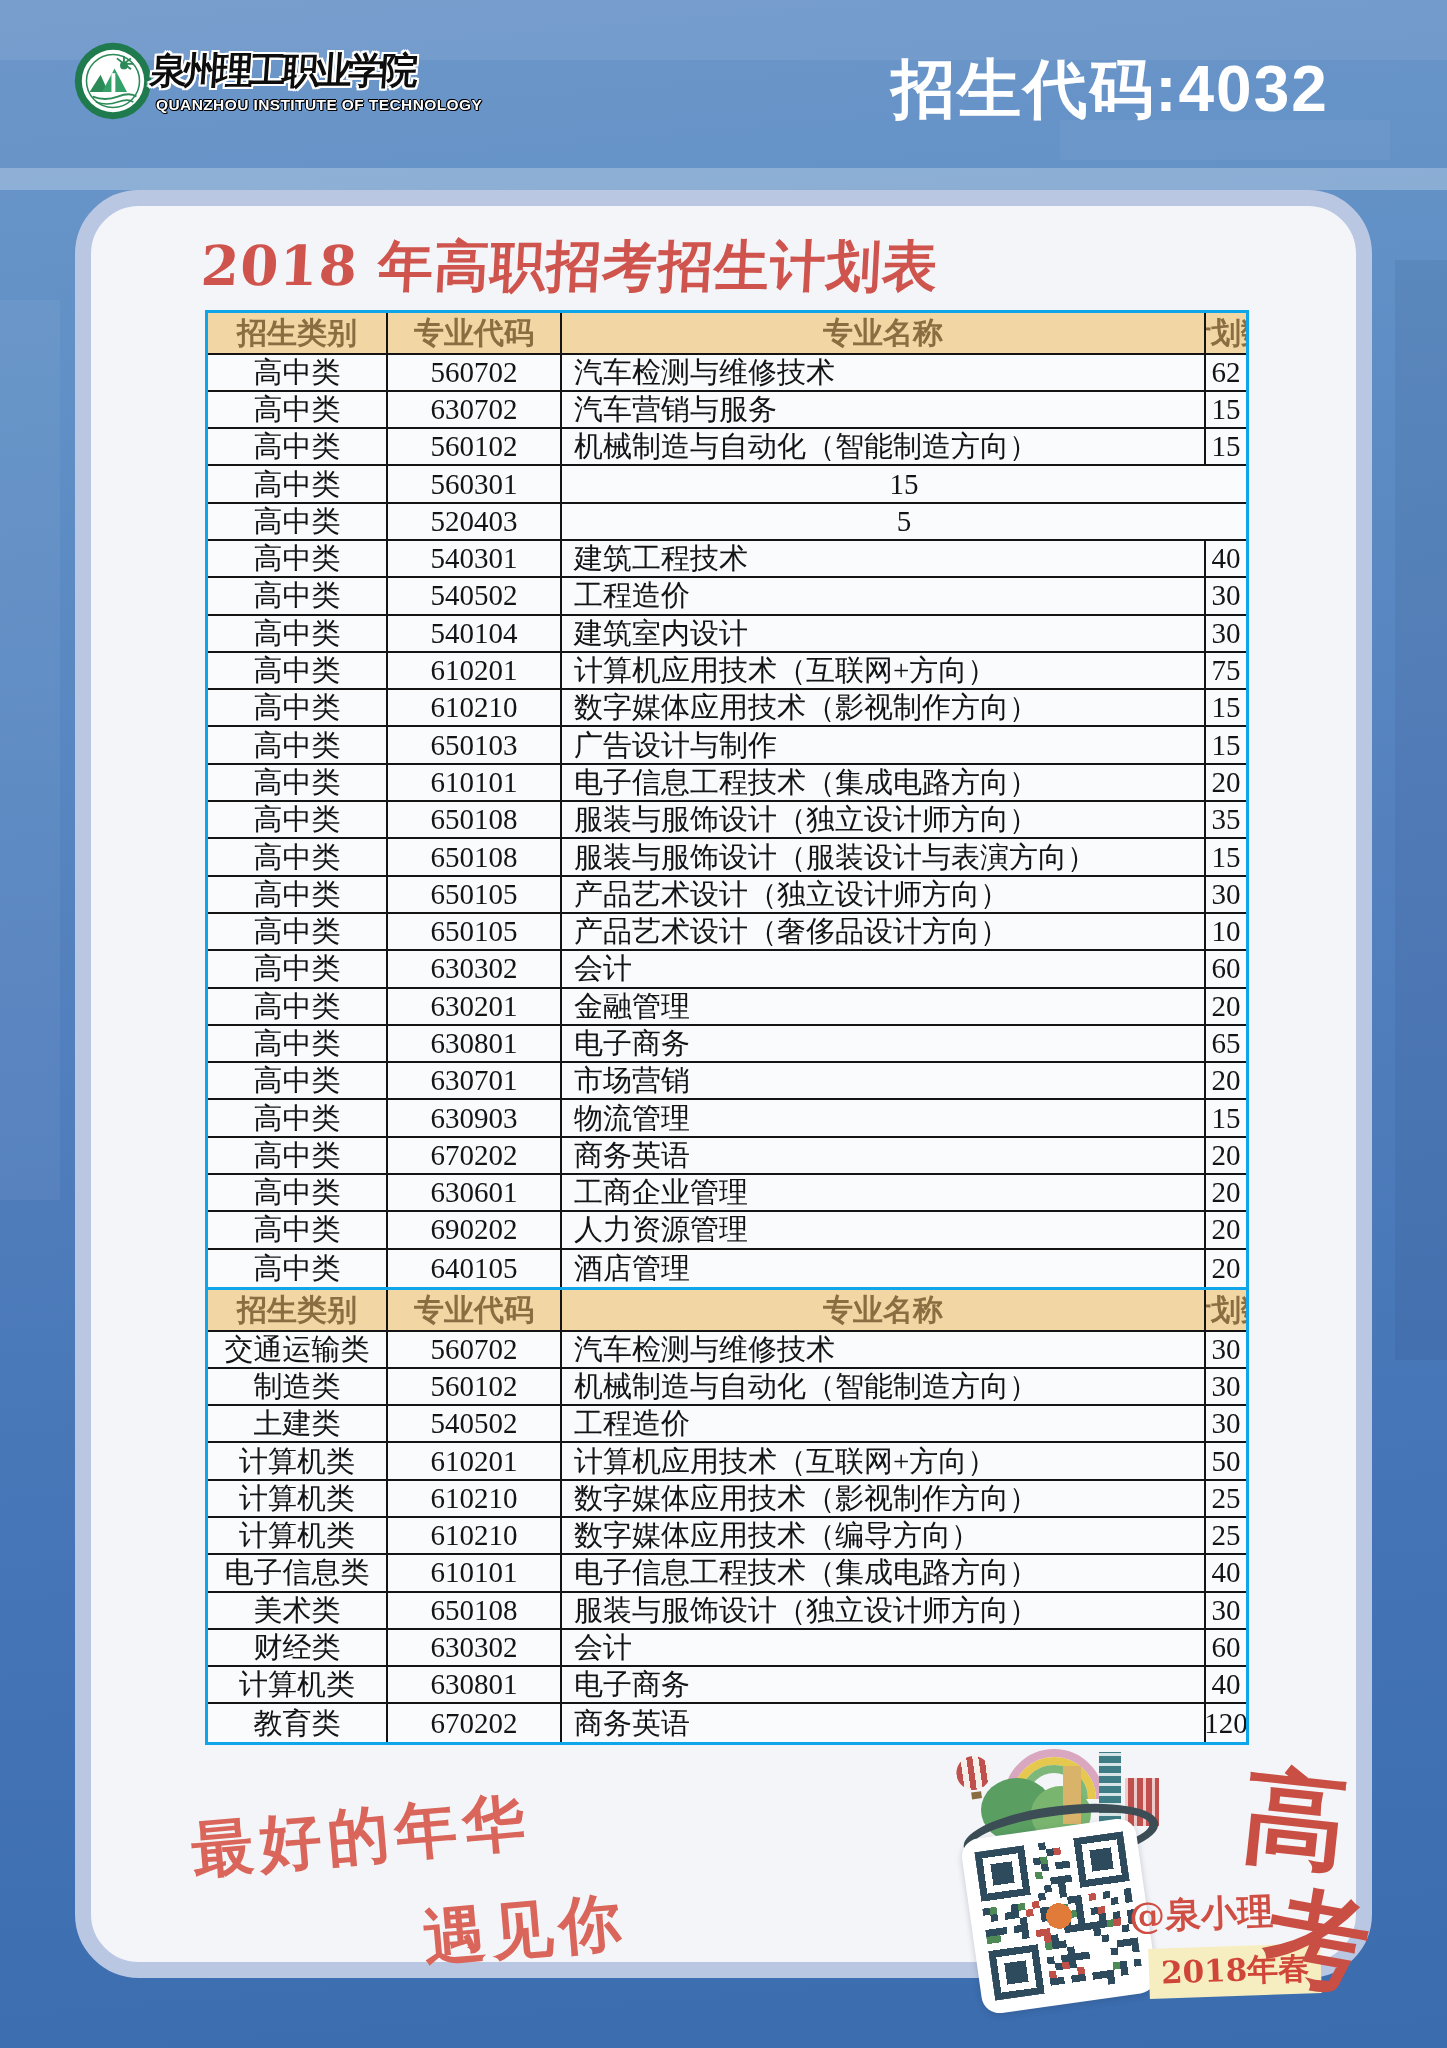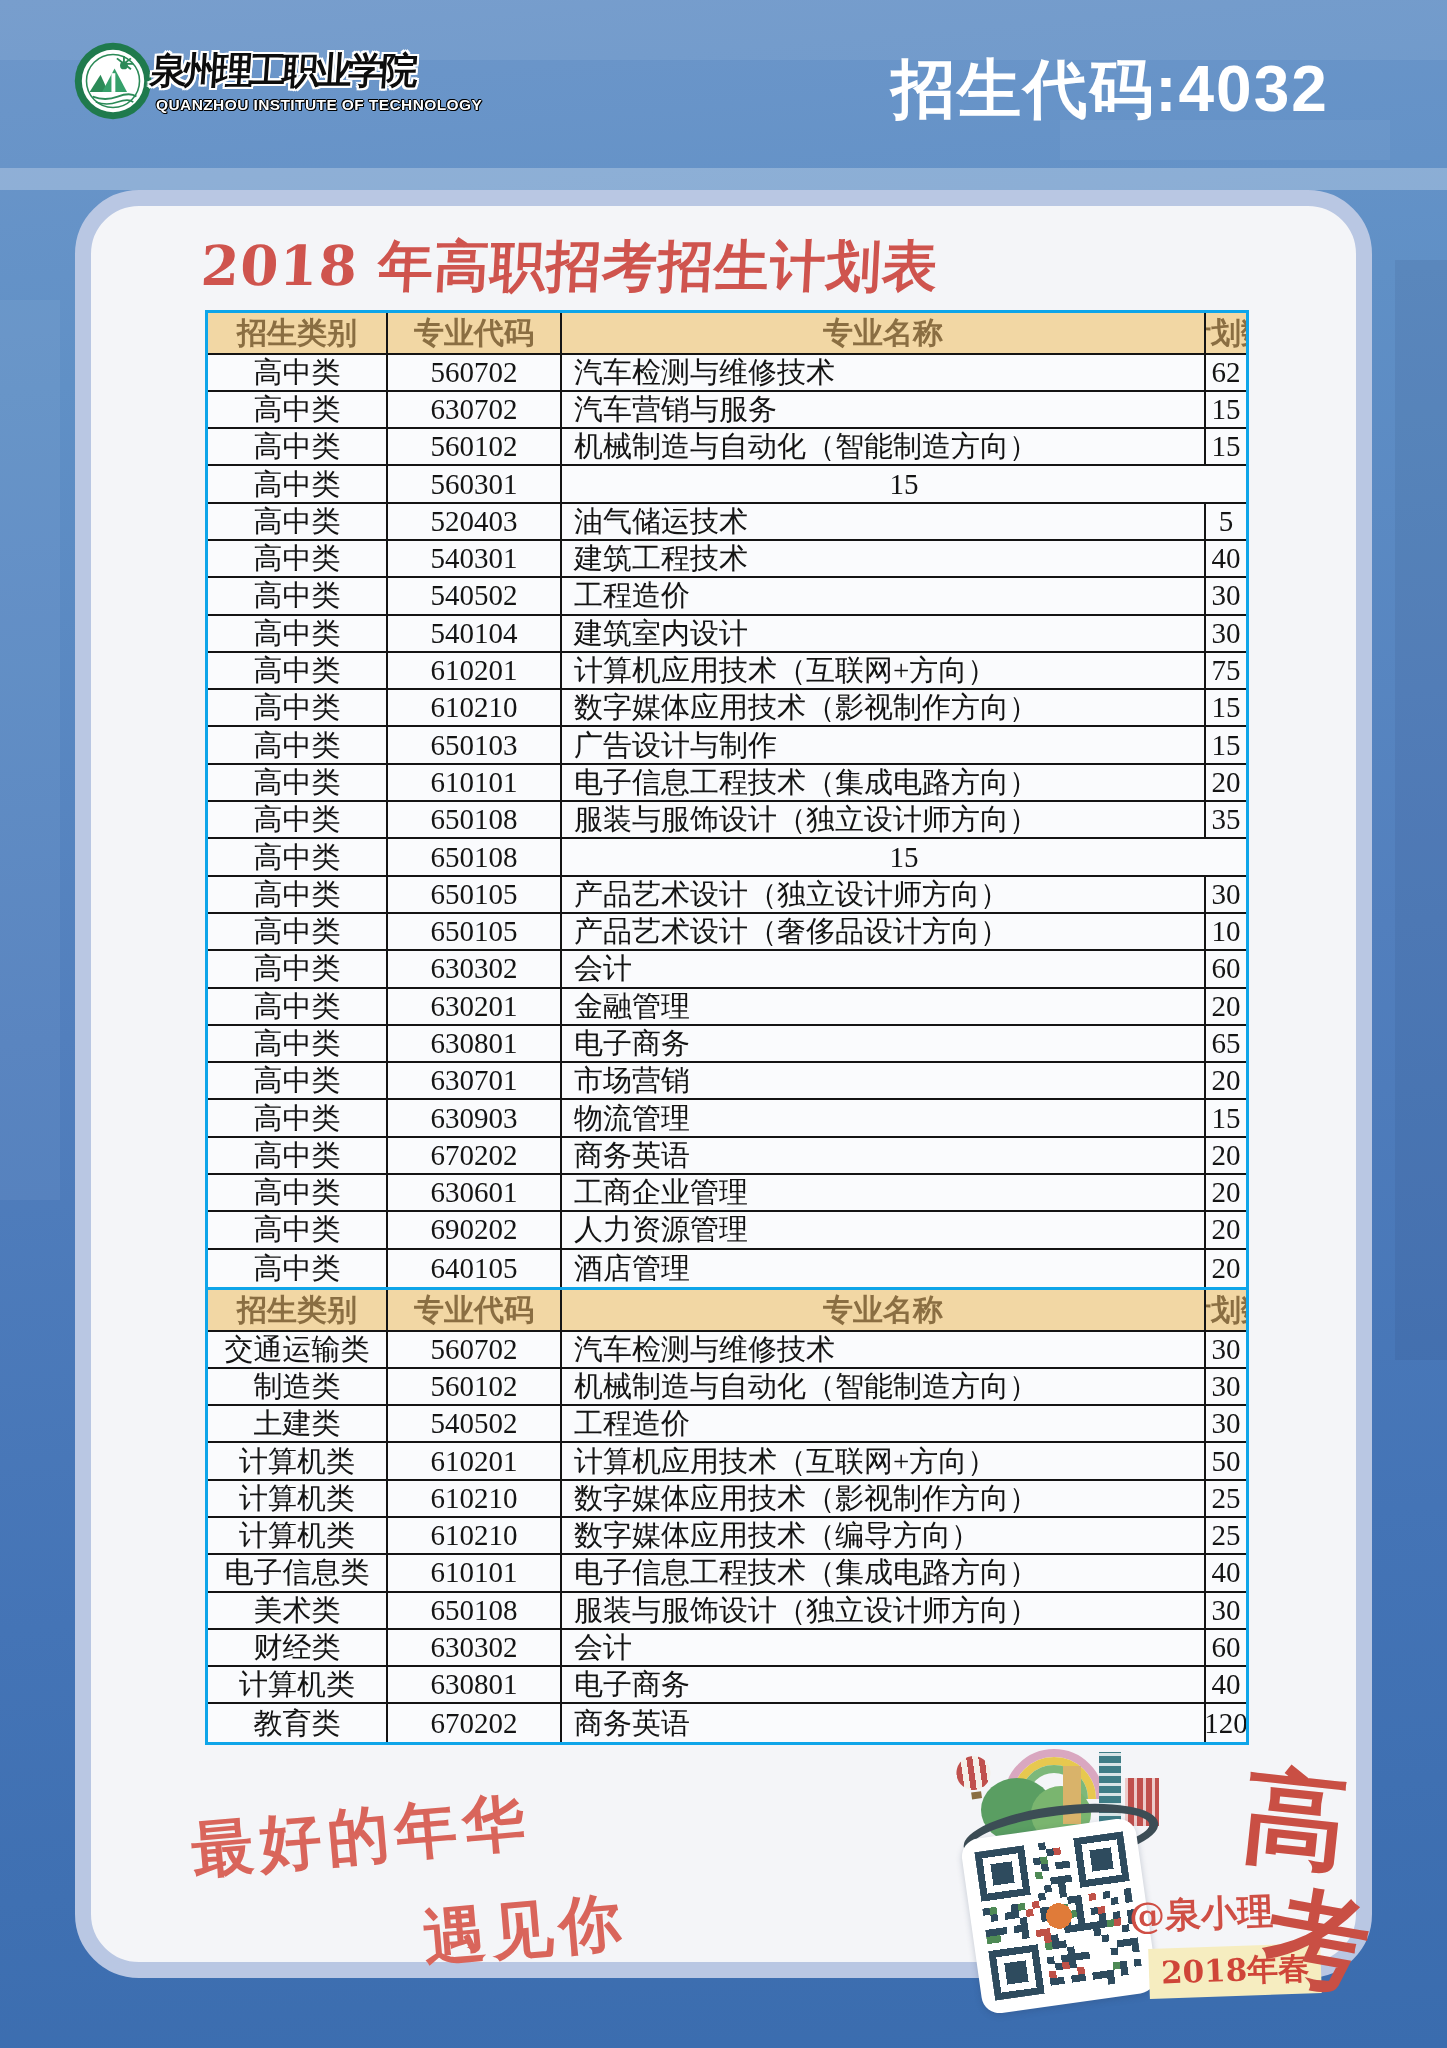--- a/index.html
+++ b/index.html
@@ -146,21 +146,20 @@
           <div class="tcell c3">15</div>
         </div>
         <div class="trow">
           <div class="tcell c0">高中类</div>
           <div class="tcell c1">560301</div>
           <div class="tcell c3">15</div>
         </div>
         <div class="trow">
           <div class="tcell c0">高中类</div>
           <div class="tcell c1">520403</div>
-          <div class="tcell c2">油气储运技术</div>
           <div class="tcell c3">5</div>
         </div>
         <div class="trow">
           <div class="tcell c0">高中类</div>
           <div class="tcell c1">540301</div>
           <div class="tcell c2">建筑工程技术</div>
           <div class="tcell c3">40</div>
         </div>
         <div class="trow">
           <div class="tcell c0">高中类</div>
@@ -200,20 +199,21 @@
         </div>
         <div class="trow">
           <div class="tcell c0">高中类</div>
           <div class="tcell c1">650108</div>
           <div class="tcell c2">服装与服饰设计（独立设计师方向）</div>
           <div class="tcell c3">35</div>
         </div>
         <div class="trow">
           <div class="tcell c0">高中类</div>
           <div class="tcell c1">650108</div>
+          <div class="tcell c2">服装与服饰设计（服装设计与表演方向）</div>
           <div class="tcell c3">15</div>
         </div>
         <div class="trow">
           <div class="tcell c0">高中类</div>
           <div class="tcell c1">650105</div>
           <div class="tcell c2">产品艺术设计（独立设计师方向）</div>
           <div class="tcell c3">30</div>
         </div>
         <div class="trow">
           <div class="tcell c0">高中类</div>

